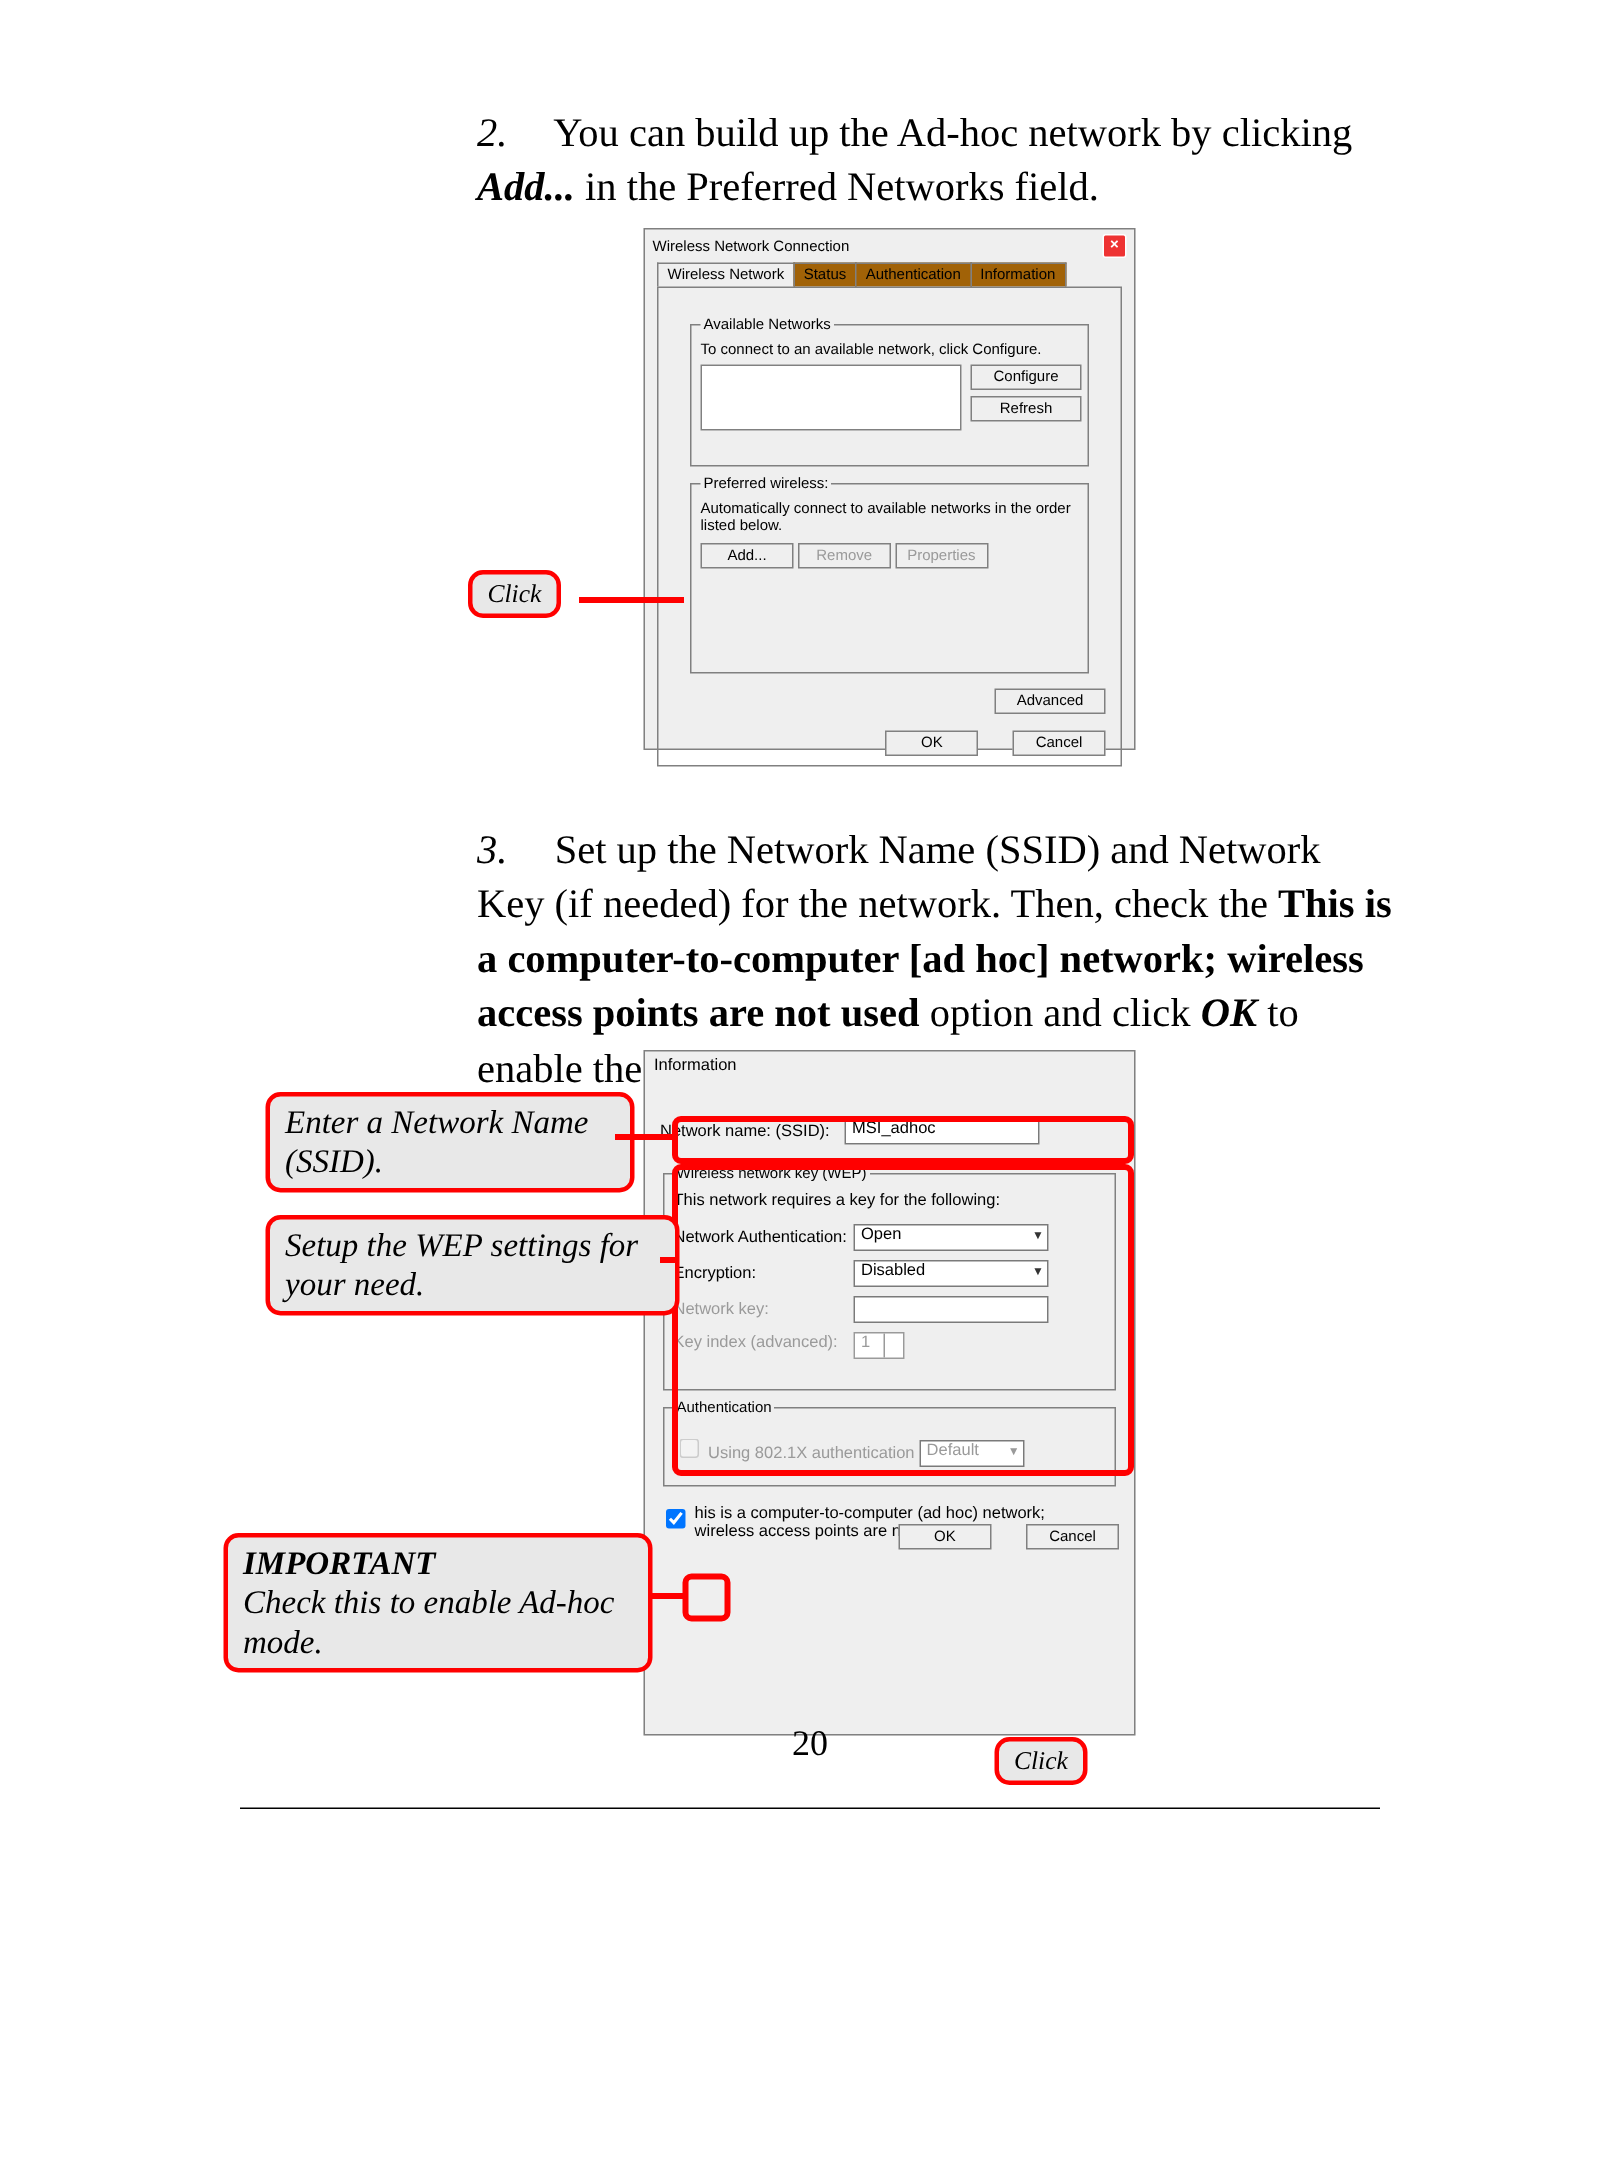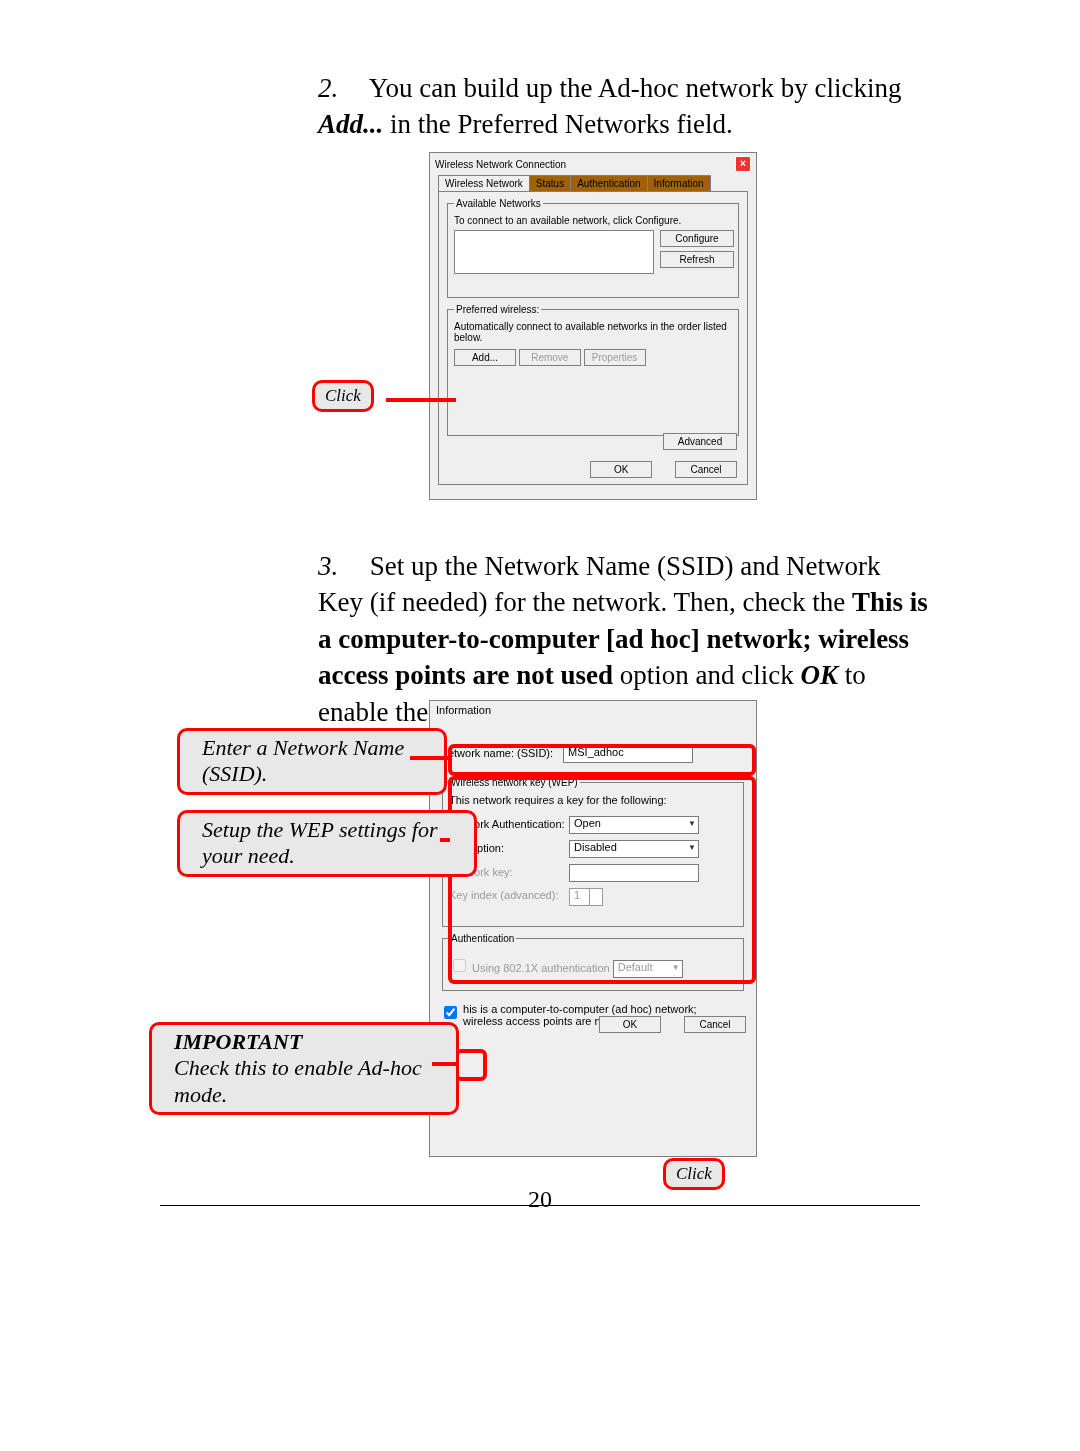--- a/index.html
+++ b/index.html
@@ -27,21 +27,21 @@
   .boldital { font-weight: bold; font-style: italic; }
 
   
   .dlg { position: absolute; background: #efefef; border: 1px solid #808080; font-family: Tahoma, sans-serif; }
   .dlg1 { left: 429px; top: 152px; width: 326px; height: 346px; }
   .dlg1 .titlebar { display:flex; justify-content:space-between; align-items:center; padding: 3px 5px; font-size: 10px; }
   .close-x { width:14px; height:14px; background:#e33; border:1px solid #fff; border-radius:2px; display:flex; align-items:center; justify-content:center; color:#fff; font-size:10px; font-weight:bold; line-height:1;}
   .tabrow { margin: 0 8px; font-size:10px; }
   .tabrow .tab { display:inline-block; padding: 2px 6px; border:1px solid #808080; border-bottom:none; background:#a16207; margin-right:-1px; }
   .tabrow .tab.active { background:#efefef; }
-  .tabbody { margin: 0 8px 24px 8px; border:1px solid #808080; border-top:1px solid #808080; padding:6px; height:280px; position:relative; font-size:10px; }
+  .tabbody { margin: 0 8px 24px 8px; border:1px solid #808080; border-top:1px solid #808080; padding:19px; height:280px; position:relative; font-size:10px; }
   .fieldset { border:1px solid #808080; padding:6px; position:relative; margin-bottom:6px;}
   .fieldset legend { font-size:10px; padding:0 2px; background:#efefef; }
   .listbox { background:#fff; border:1px solid #808080; height:42px; }
   .btn { background:#efefef; border:1px solid #808080; font-size:10px; text-align:center; padding:2px 0; display:inline-block; }
   .btn.disabled { color:#9a9a9a; }
 
   
   .dlg2 { left: 429px; top: 700px; width: 326px; height: 455px; }
   .dlg2bar { padding: 3px 6px; font-size: 11px; }
   .dlg2body { position:relative; padding: 20px 10px 8px 10px; font-size:11px; }
@@ -50,27 +50,27 @@
   .input { background:#fff; border:1px solid #7a7a7a; height:18px; display:inline-block; vertical-align:middle; font-size:11px; padding:0 4px; box-sizing:border-box;}
   .select { background:#fff; border:1px solid #7a7a7a; height:18px; display:inline-block; vertical-align:middle; font-size:11px; padding:0 4px; box-sizing:border-box; width:130px; position:relative;}
   .select:after { content:"▼"; position:absolute; right:2px; top:2px; font-size:8px; color:#333;}
   .select.disabled { color:#9a9a9a; }
   .select.disabled:after { color:#9a9a9a;}
   .lbl.disabled { color:#9a9a9a; }
   .spin { display:inline-block; border:1px solid #9a9a9a; background:#fff; width:34px; height:18px; position:relative; color:#9a9a9a; font-size:11px; padding-left:4px; box-sizing:border-box;}
   .spin .arrows { position:absolute; right:0; top:0; width:12px; height:16px; border-left:1px solid #9a9a9a; }
 
   
-  .callout { position:absolute; border:3px solid #f00; border-radius:10px; background:#e8e8e8; font-size:22px; font-style:italic; font-family:"Times New Roman",serif; padding: 4px 22px; line-height:1.2; }
+  .callout { position:absolute; border:3px solid #f00; border-radius:10px; background:#e8e8e8; font-size:22px; font-style:italic; font-family:"Times New Roman",serif; padding: 4px 10px; line-height:1.2; }
   .callout.small { font-size:17px; padding: 3px 10px; font-weight:normal; }
   .connector { position:absolute; background:#f00; height:4px; }
   .redbox { position:absolute; border:4px solid #f00; border-radius:6px; pointer-events:none; }
 
   .hr { position:absolute; left:160px; top:1205px; width:760px; border-top:1px solid #000;}
-  .pagenum { position:absolute; left:0; width:1080px; top:1186px; text-align:center; font-size:24px;}
+  .pagenum { position:absolute; left:0; width:1080px; top:1150px; text-align:center; font-size:24px;}
 </style>
 </head>
 <body>
 <div class="page">
 
 <div class="step" style="top:70px; width:610px;">
   <span class="num">2.</span>
   <span style="display:inline-block; width:18px;"></span>
   <span>You can build up the Ad-hoc network by clicking </span><span class="boldital">Add...</span><span> in the Preferred Networks field.</span>
 </div>

